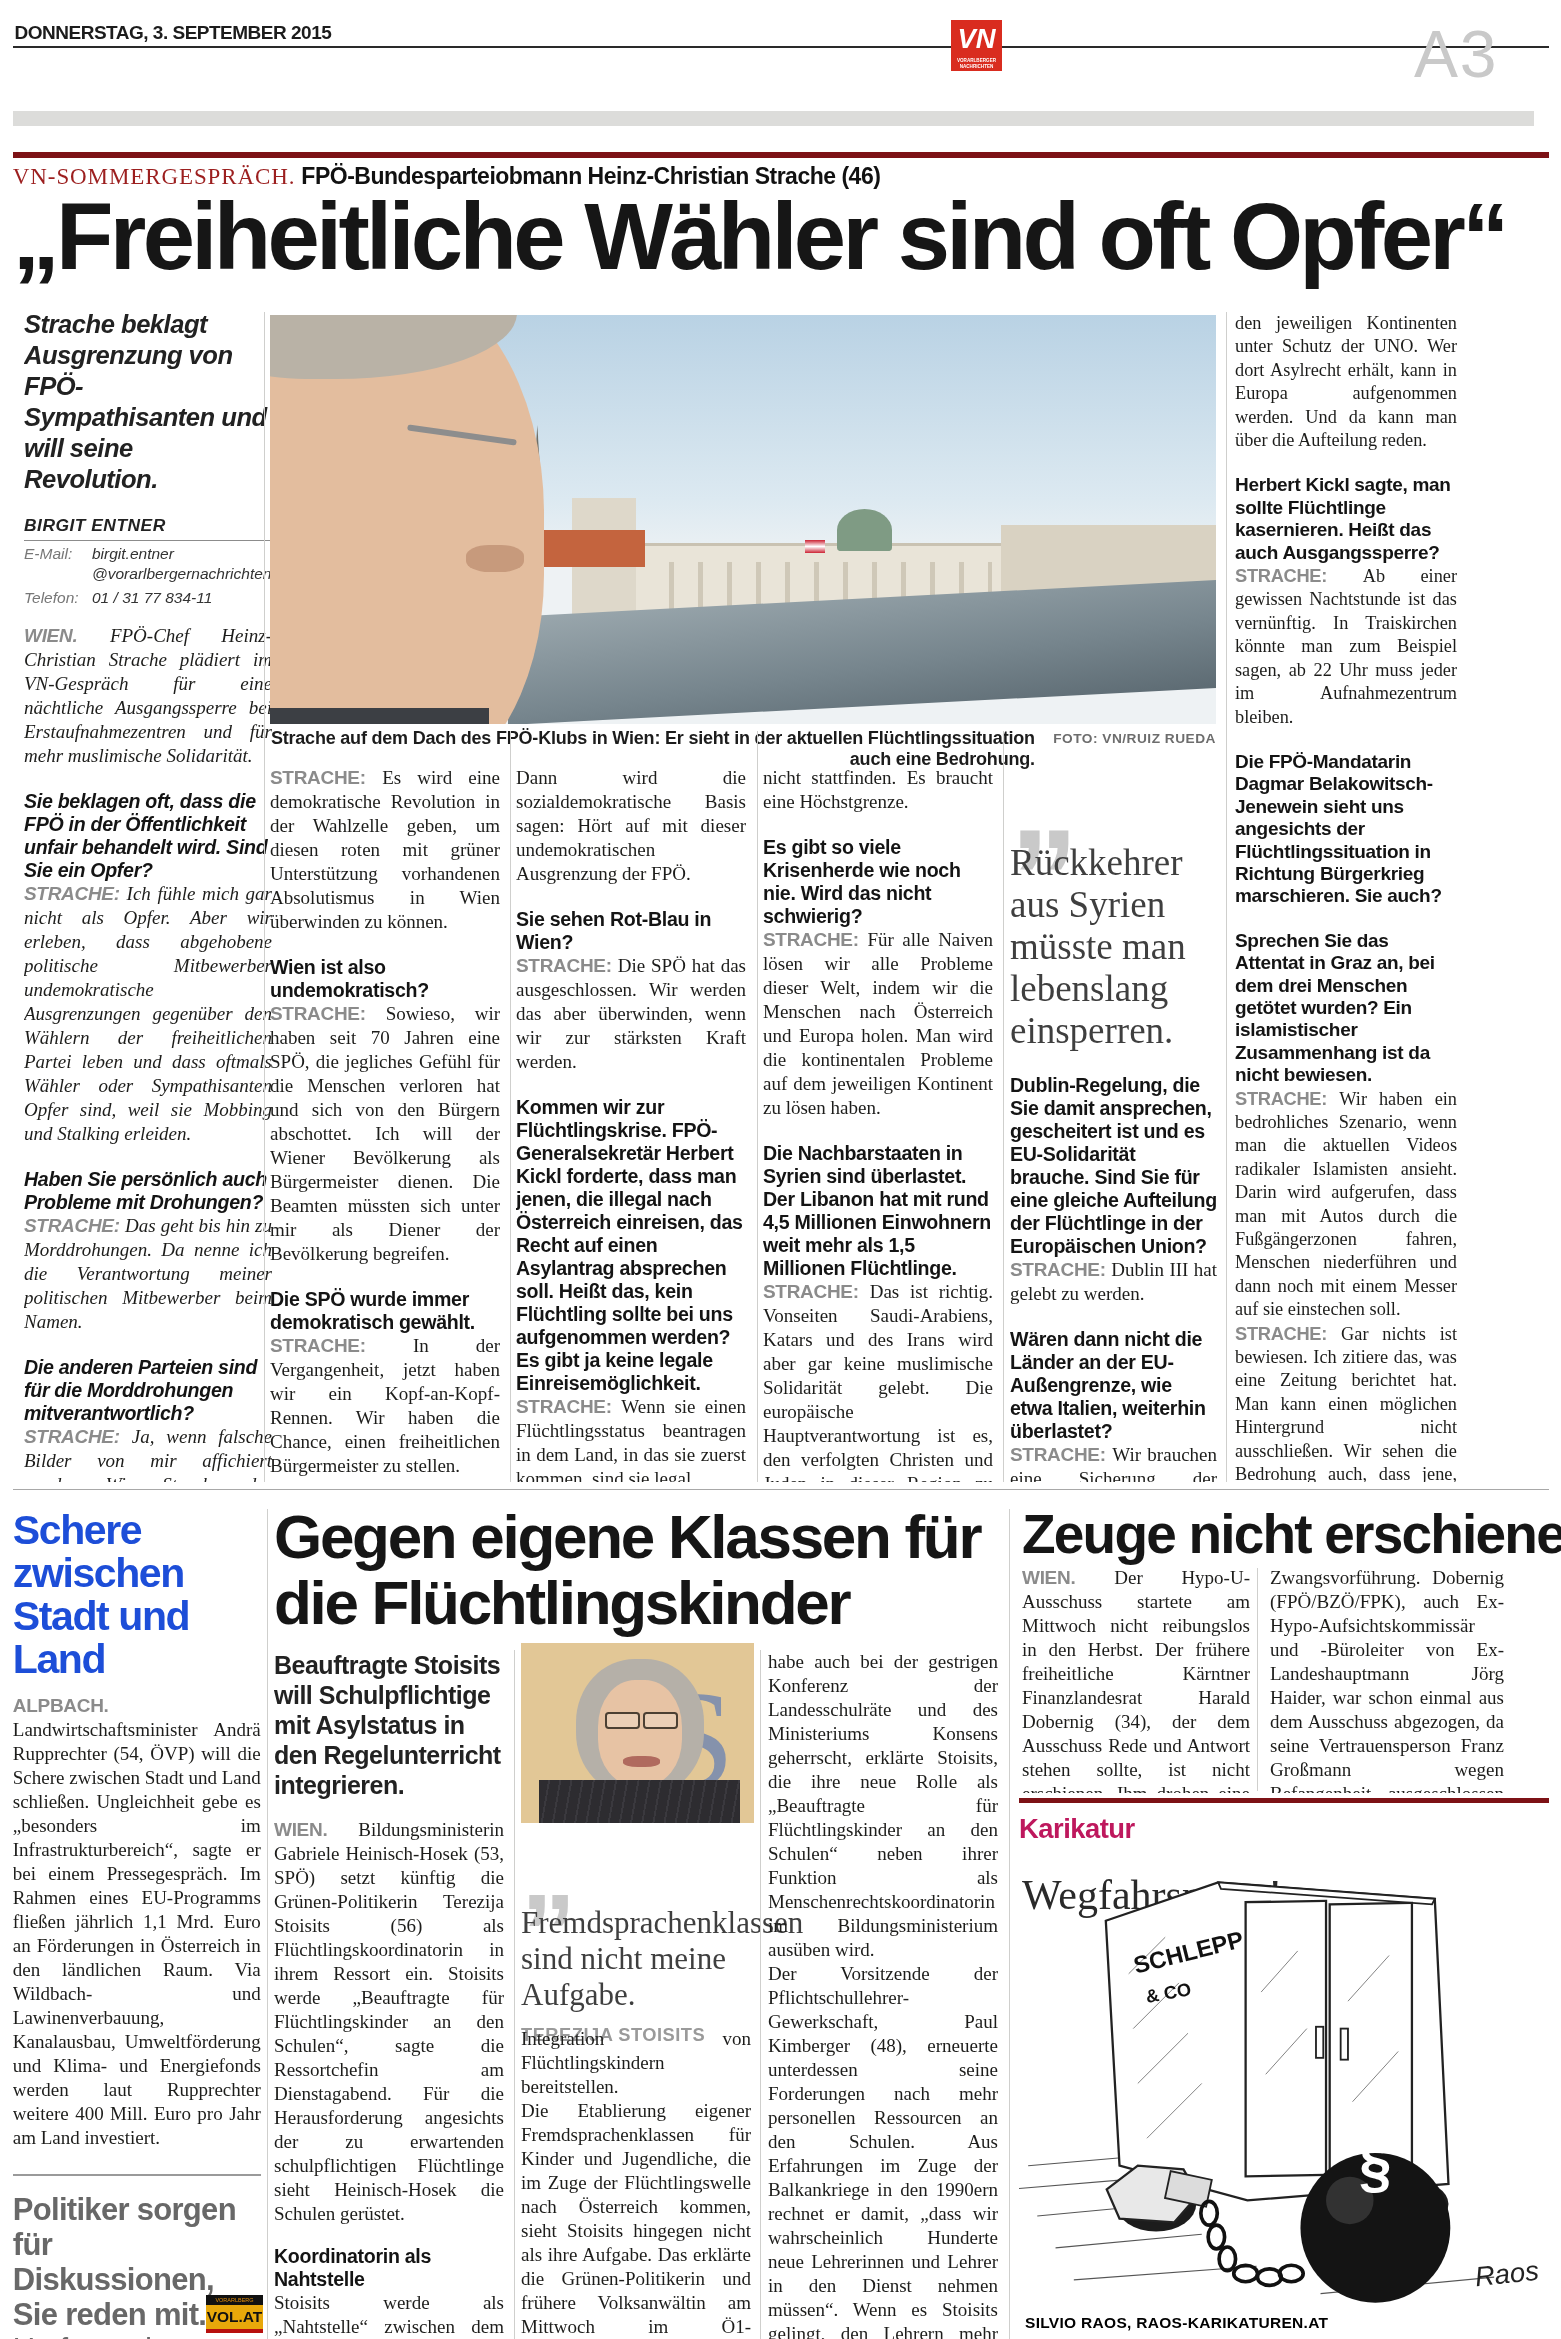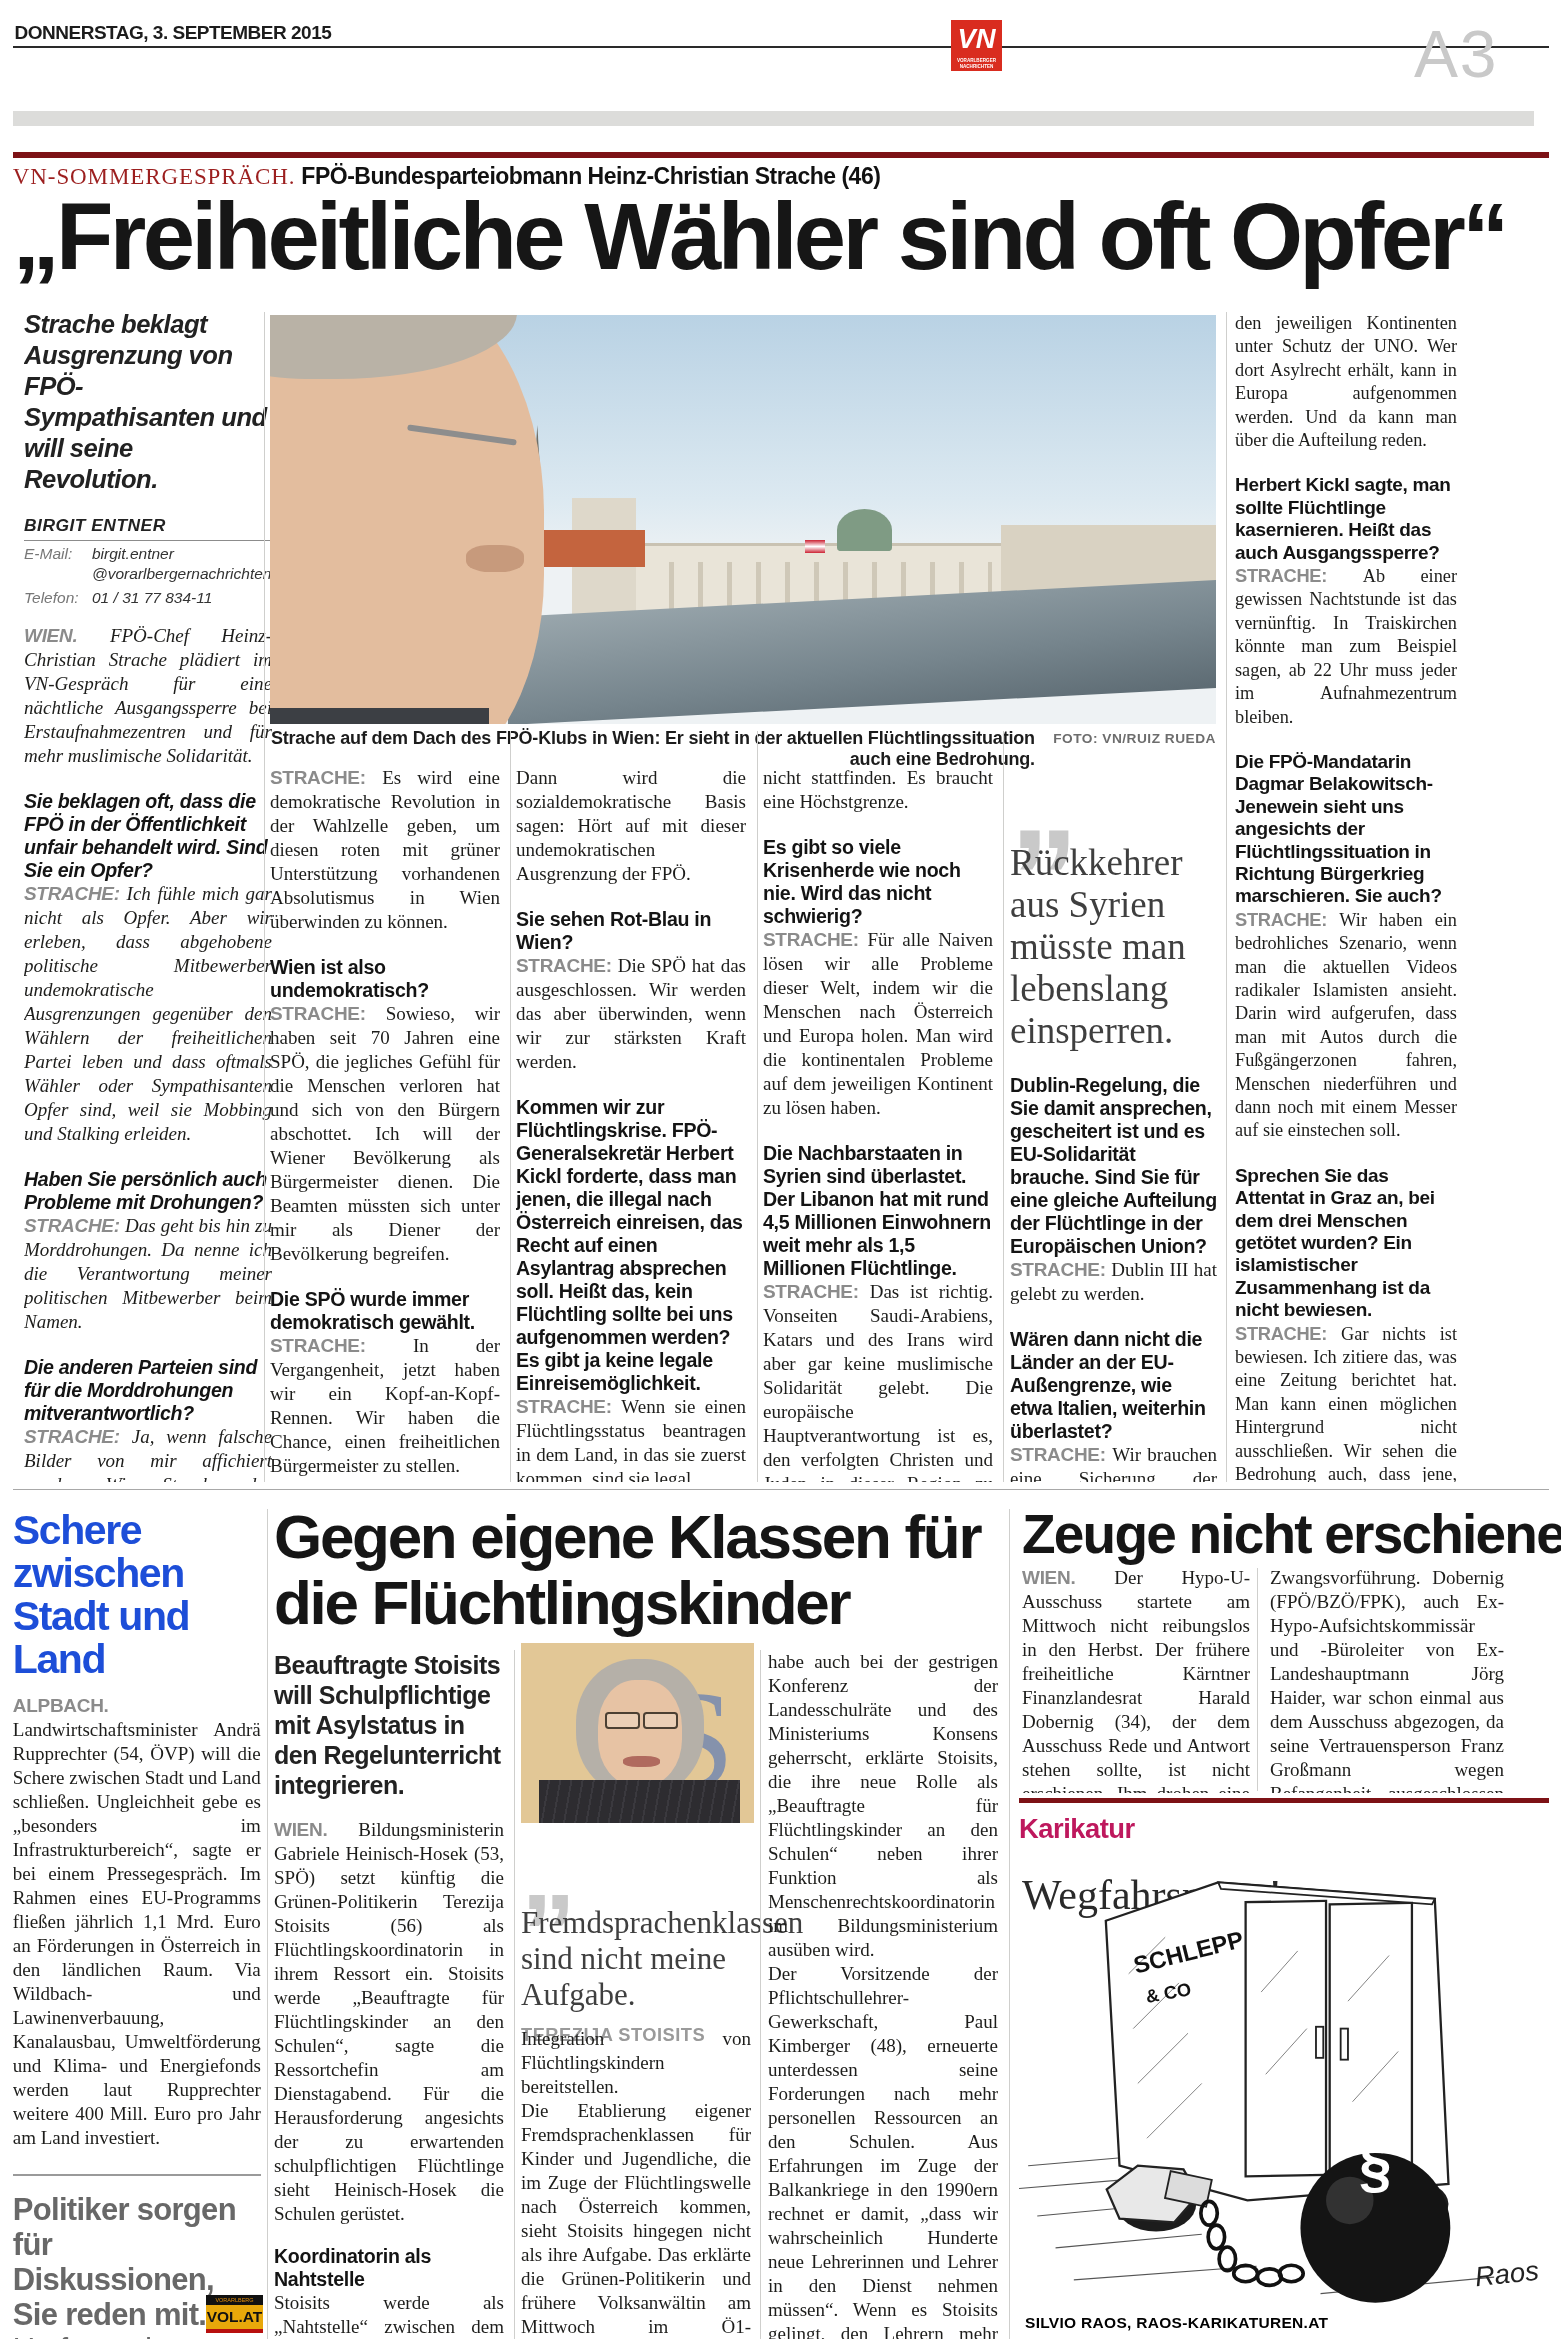--- a/index.html
+++ b/index.html
@@ -196,22 +196,22 @@
         <div class="seg seg-a"><span class="lead">STRACHE: </span>Wir brauchen eine Sicherung der Außengrenze, Aufnahmelager an den Außengrenzen oder sogar in</div>
       </div>
 
   </div>
 
   <div class="col tight" style="left:1235px;top:312px;width:222px;height:1170px;">
       <div class="seg seg-p">den jeweiligen Kontinenten unter Schutz der UNO. Wer dort Asylrecht erhält, kann in Europa aufgenommen werden. Und da kann man über die Aufteilung reden.</div>
       <div class="seg seg-q">Herbert Kickl sagte, man sollte Flüchtlinge kasernieren. Heißt das auch Ausgangssperre?</div>
       <div class="seg seg-a"><span class="lead">STRACHE: </span>Ab einer gewissen Nachtstunde ist das vernünftig. In Traiskirchen könnte man zum Beispiel sagen, ab 22 Uhr muss jeder im Aufnahmezentrum bleiben.</div>
       <div class="seg seg-q">Die FPÖ-Mandatarin Dagmar Belakowitsch-Jenewein sieht uns angesichts der Flüchtlingssituation in Richtung Bürgerkrieg marschieren. Sie auch?</div>
+      <div class="seg seg-q">Sprechen Sie das Attentat in Graz an, bei dem drei Menschen getötet wurden? Ein islamistischer Zusammenhang ist da nicht bewiesen.</div>
       <div class="seg seg-a"><span class="lead">STRACHE: </span>Wir haben ein bedrohliches Szenario, wenn man die aktuellen Videos radikaler Islamisten ansieht. Darin wird aufgerufen, dass man mit Autos durch die Fußgängerzonen fahren, Menschen niederführen und dann noch mit einem Messer auf sie einstechen soll.</div>
-      <div class="seg seg-q">Sprechen Sie das Attentat in Graz an, bei dem drei Menschen getötet wurden? Ein islamistischer Zusammenhang ist da nicht bewiesen.</div>
       <div class="seg seg-a"><span class="lead">STRACHE: </span>Gar nichts ist bewiesen. Ich zitiere das, was eine Zeitung berichtet hat. Man kann einen möglichen Hintergrund nicht ausschließen. Wir sehen die Bedrohung auch, dass jene, die nach Syrien gegangen sind, um dort zu morden, wieder zurückkehren. Man hätte ihnen die Staatsbürgerschaft entziehen und sagen müssen, dass sie kein Rückkehrrecht haben.</div>
     </div>
 
   <div class="vrule" style="left:264px;top:312px;height:1170px;"></div>
   <div class="vrule" style="left:510px;top:731px;height:751px;"></div>
   <div class="vrule" style="left:757px;top:731px;height:751px;"></div>
   <div class="vrule" style="left:1003px;top:731px;height:751px;"></div>
   <div class="vrule" style="left:1226px;top:312px;height:1170px;"></div>
 
   <div class="hrule-gray" style="left:12.8px;top:1489px;width:1536px;"></div>

